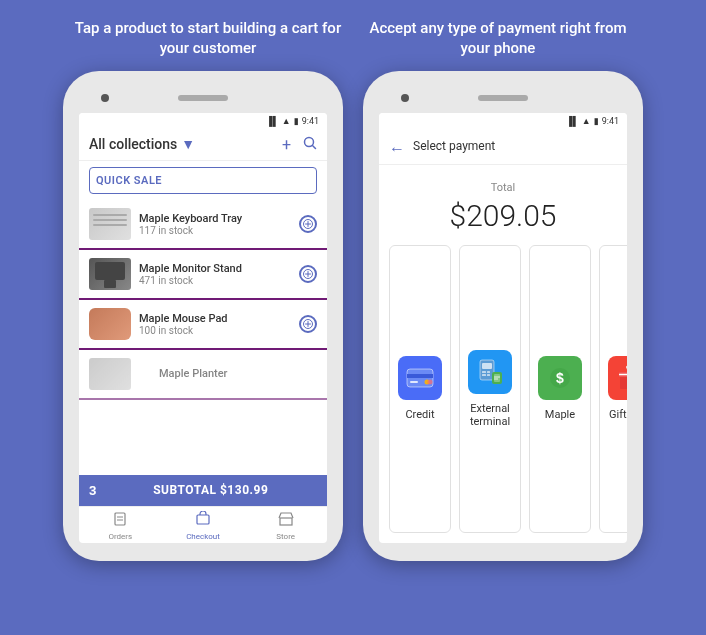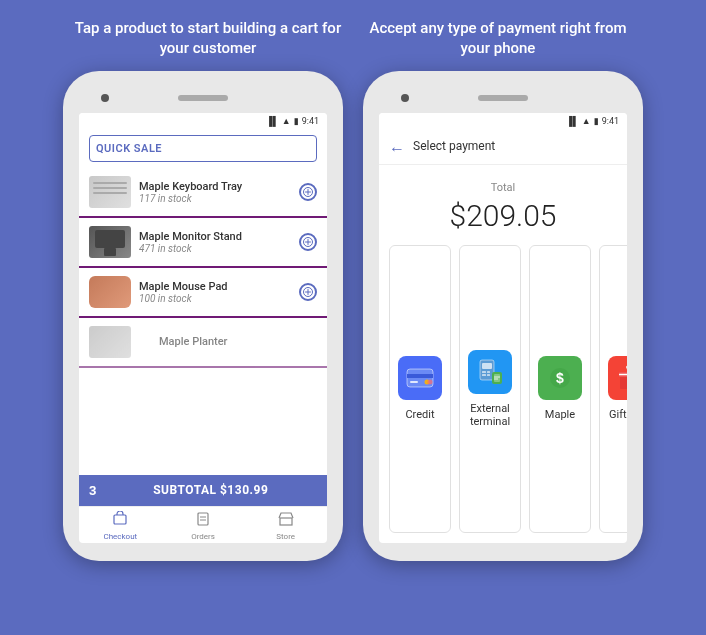--- a/index.html
+++ b/index.html
@@ -160,21 +160,20 @@
       flex: 1;
     }
     .product-name {
       font-size: 11px;
       color: #333;
       font-weight: 500;
     }
     .product-stock {
       font-size: 10px;
       color: #888;
-      font-style: italic;
     }
     .add-icon {
       width: 18px;
       height: 18px;
       border: 2px solid #5B6BBF;
       border-radius: 50%;
       display: flex;
       align-items: center;
       justify-content: center;
       color: #5B6BBF;
@@ -376,20 +375,35 @@
       </div>
       <div class="phone-screen">
 
         <div class="status-bar">
           <span>▐▌</span>
           <span>▲</span>
           <span>▮</span>
           <span>9:41</span>
         </div>
 
+        <div class="screen1-header">
+          <div class="collections-label">
+            <span>All collections</span>
+            <span style="color:#5B6BBF;">▼</span>
+          </div>
+          <div class="header-icons">
+            <span class="icon-btn">+</span>
+            <span class="icon-btn">
+              <svg width="14" height="14" viewBox="0 0 14 14" fill="none">
+                <circle cx="6" cy="6" r="4.5" stroke="#5B6BBF" stroke-width="1.5"></circle>
+                <line x1="9.5" y1="9.5" x2="12.5" y2="12.5" stroke="#5B6BBF" stroke-width="1.5" stroke-linecap="round"></line>
+              </svg>
+            </span>
+          </div>
+        </div>
 
         <div class="quick-sale-btn">QUICK SALE</div>
 
         <div class="product-list">
 
           <div class="product-item">
             <div class="product-thumb thumb-keyboard">
               <div class="keyboard-lines">
                 <div class="k-line"></div>
                 <div class="k-line"></div>
@@ -449,38 +463,38 @@
             </div>
           </div>
         </div>
 
         <div class="cart-bar">
           <span class="cart-count">3</span>
           <span class="cart-subtotal">SUBTOTAL $130.99</span>
         </div>
 
         <div class="bottom-nav">
-          <div class="nav-item active">
-            <span class="nav-icon">
-              <svg width="16" height="16" viewBox="0 0 16 16" fill="#5B6BBF">
-                  <rect x="2" y="4" width="12" height="9" rx="1" fill="none" stroke="#5B6BBF" stroke-width="1.2"></rect>
-                  <path d="M5 4V3a3 3 0 016 0v1" stroke="#5B6BBF" stroke-width="1.2" fill="none"></path>
-                </svg>
-            </span>
-            <span>Checkout</span>
-          </div>
           <div class="nav-item">
             <span class="nav-icon">
               <svg width="16" height="16" viewBox="0 0 16 16">
                   <rect x="3" y="2" width="10" height="12" rx="1" fill="none" stroke="#888" stroke-width="1.2"></rect>
                   <line x1="5" y1="6" x2="11" y2="6" stroke="#888" stroke-width="1"></line>
                   <line x1="5" y1="9" x2="11" y2="9" stroke="#888" stroke-width="1"></line>
                 </svg>
             </span>
             <span>Orders</span>
+          </div>
+          <div class="nav-item active">
+            <span class="nav-icon">
+              <svg width="16" height="16" viewBox="0 0 16 16" fill="#5B6BBF">
+                  <rect x="2" y="4" width="12" height="9" rx="1" fill="none" stroke="#5B6BBF" stroke-width="1.2"></rect>
+                  <path d="M5 4V3a3 3 0 016 0v1" stroke="#5B6BBF" stroke-width="1.2" fill="none"></path>
+                </svg>
+            </span>
+            <span>Checkout</span>
           </div>
           <div class="nav-item">
             <span class="nav-icon">
               <svg width="16" height="16" viewBox="0 0 16 16">
                   <rect x="2" y="7" width="12" height="7" fill="none" stroke="#888" stroke-width="1.2"></rect>
                   <path d="M1 7l2-5h10l2 5" fill="none" stroke="#888" stroke-width="1.2"></path>
                 </svg>
             </span>
             <span>Store</span>
           </div>

